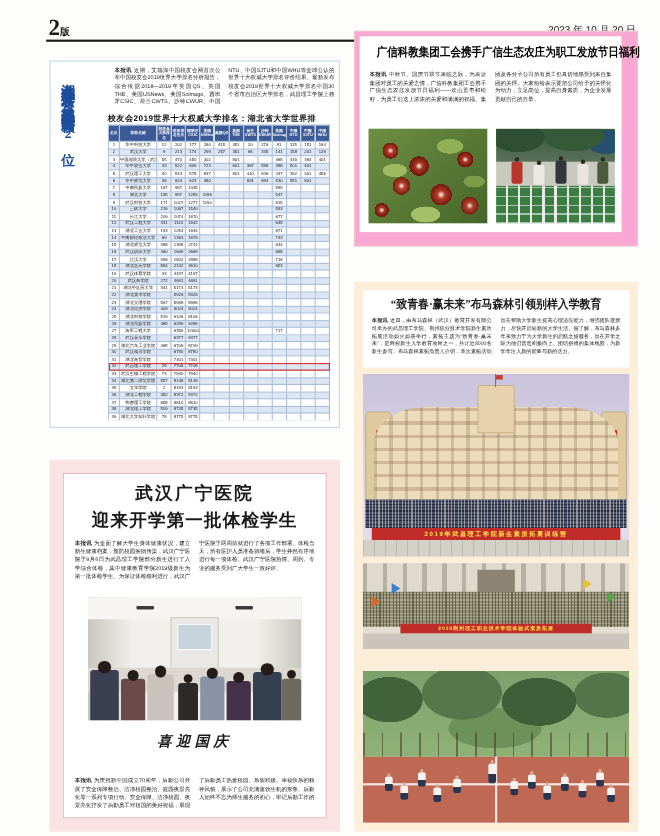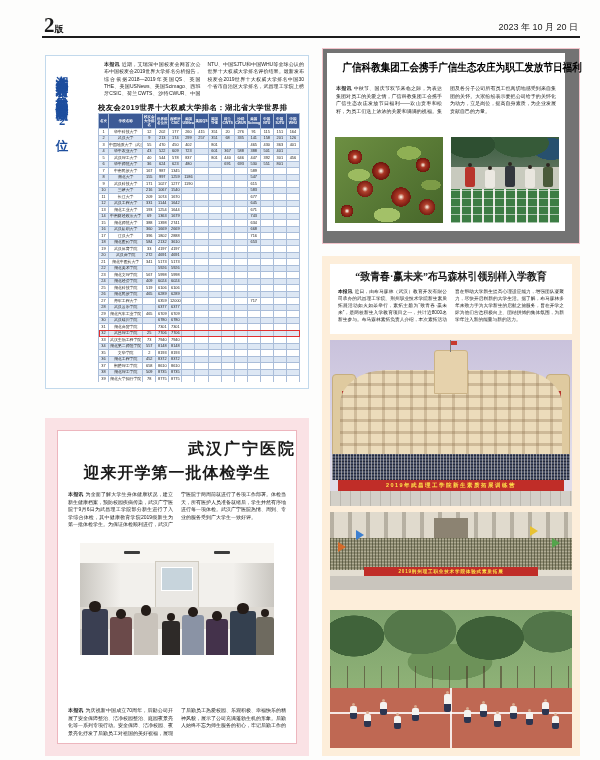--- a/index.html
+++ b/index.html
@@ -28,21 +28,21 @@
   .lt-table-wrap { position:absolute; left:52px; right:8px; top:57px; bottom:6px; overflow:hidden; }
   table.rank { border-collapse:collapse; width:100%; table-layout:fixed; }
   table.rank th, table.rank td { border:1px solid #aabdd9; text-align:center; overflow:hidden;
                                  font-size:3.9px; line-height:4.5px; padding:0.5px 0; white-space:nowrap; }
   table.rank thead th { background:#3c5a96; color:#fff; font-weight:bold; font-size:3.5px; line-height:4px; white-space:normal; padding:1px 0; }
   table.rank tbody tr:nth-child(even) td { background:#dde7f4; }
   table.rank tbody tr.hl { outline:1.5px solid #e03030; outline-offset:-1px; }
   col.c-rank { width:5%; } col.c-name { width:17%; } col.c-val { width:6.5%; }
 
   
-  .tr-box { position:absolute; left:322px; top:48px; width:258px; height:196px; background:#737373; border:1px solid #f2c3ca; }
+  .tr-box { position:absolute; left:322px; top:28px; width:258px; height:196px; background:#f9a8d4; border:1px solid #f2c3ca; }
   .tr-card { position:absolute; left:4px; top:4px; width:238px; height:178px; background:#fff; }
   .tr-title { position:absolute; left:0; right:0; top:7px; text-align:center; font-weight:bold; font-size:11px;
               white-space:nowrap; transform:scaleX(.87); transform-origin:center; font-family:"Liberation Serif",serif; color:#000; }
   .tr-body { position:absolute; left:9px; right:9px; top:32px; height:46px; overflow:hidden;
              font-size:5px; line-height:1.5; text-align:justify; column-count:2; column-gap:8px; color:#222; }
   .tr-photo { position:absolute; top:84px; width:108px; height:86px; overflow:hidden; }
   .tr-photo.left { left:8px; } .tr-photo.right { left:124px; }
 
   
   .ph-jujube { background:
@@ -130,21 +130,21 @@
   .p3-track::before { content:""; position:absolute; left:0; right:0; top:24px; height:1.5px; background:rgba(255,255,255,.85); }
   .p3-track::after { content:""; position:absolute; left:120px; top:0; bottom:0; width:1.5px; background:rgba(255,255,255,.85); }
   .stu { position:absolute; width:7px; height:13px; border-radius:2px;
          background:linear-gradient(#f4f3f0 0 55%, #2c3550 55%); }
   .stu::before { content:""; position:absolute; top:-3.5px; left:1.6px; width:3.6px; height:3.6px; border-radius:50%; background:#d9ab8f; }
   .stu.tall { height:18px; top:84px; }
 
   
   .bl-box { position:absolute; left:45px; top:418px; width:264px; height:338px; background:#fae2e5; }
   .bl-card { position:absolute; left:12px; top:12px; right:12px; bottom:12px; background:#fff; border:1px solid #edb6be; }
-  .bl-t1 { position:absolute; left:0; right:0; top:8px; text-align:right; font-weight:bold; font-size:16px;
+  .bl-t1 { position:absolute; left:0; right:0; top:8px; text-align:center; font-weight:bold; font-size:16px;
            font-family:"Liberation Serif",serif; letter-spacing:2px; }
   .bl-t2 { position:absolute; left:0; right:0; top:32px; text-align:center; font-weight:bold; font-size:16px;
            font-family:"Liberation Serif",serif; letter-spacing:1px; }
   .bl-body { position:absolute; left:10px; right:10px; top:60px; height:48px; overflow:hidden;
              font-size:5px; line-height:1.5; text-align:justify; column-count:2; column-gap:8px; color:#222; }
   .bl-photo { position:absolute; left:22px; top:112px; width:194px; height:112px; overflow:hidden; background:#f2f0ec; }
   .c-ceil { position:absolute; left:0; right:0; top:0; height:20px; background:#f7f5f1; }
   .c-light { position:absolute; width:16px; height:3px; background:#3c3c3c; border-radius:1px; }
   .c-wall-l { position:absolute; left:0; top:0; bottom:0; width:40px; background:linear-gradient(90deg,#c9c6c0,#f1efeb); }
   .c-wall-r { position:absolute; right:0; top:0; bottom:0; width:40px; background:linear-gradient(270deg,#c9c6c0,#f1efeb); }
@@ -937,19 +937,20 @@
         <div class="c-floor"></div>
         <span class="per" style="left:2px;top:66px;width:26px;height:46px;background:#3a3f52;"></span>
         <span class="per" style="left:30px;top:74px;width:22px;height:38px;background:#6b4a4a;"></span>
         <span class="per" style="left:54px;top:70px;width:24px;height:42px;background:#c9c3bb;"></span>
         <span class="per" style="left:82px;top:78px;width:18px;height:34px;background:#2e2a28;"></span>
         <span class="per" style="left:102px;top:72px;width:22px;height:40px;background:#8a93a5;"></span>
         <span class="per" style="left:126px;top:76px;width:22px;height:36px;background:#44324b;"></span>
         <span class="per" style="left:150px;top:68px;width:26px;height:44px;background:#34404f;"></span>
         <span class="per" style="left:176px;top:74px;width:18px;height:38px;background:#6e6a5f;"></span>
       </div>
+      <div class="bl-t3">喜迎国庆</div>
       <div class="bl-body2">
         <b class="byline">本报讯</b><span>为庆祝新中国成立70周年，后勤公司开展了安全保障整治、洁净校园整治、庭园夜景亮化等一系列专项行动。安全保障、洁净校园、夜景亮化抒发了后勤员工对祖国的美好祝福，展现了后勤员工热爱校园、乐观积极、幸福快乐的精神风貌，展示了公司充满蓬勃生机的形象。后勤人始终不忘为师生服务的初心，牢记后勤工作的使命和责任，为新中国成立70周年庆典营造安全稳定的良好环境。</span>
       </div>
     </div>
   </div>
 
 </div>
 
 </body></html>

